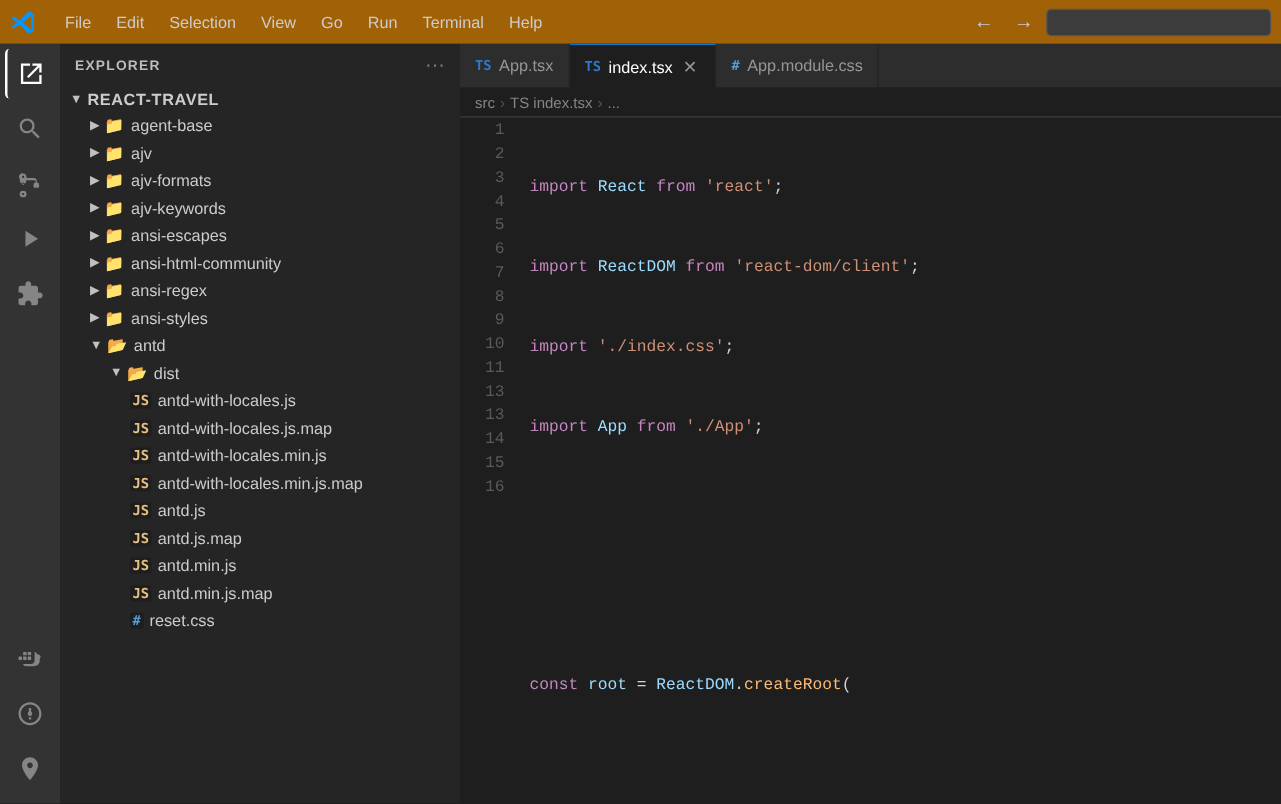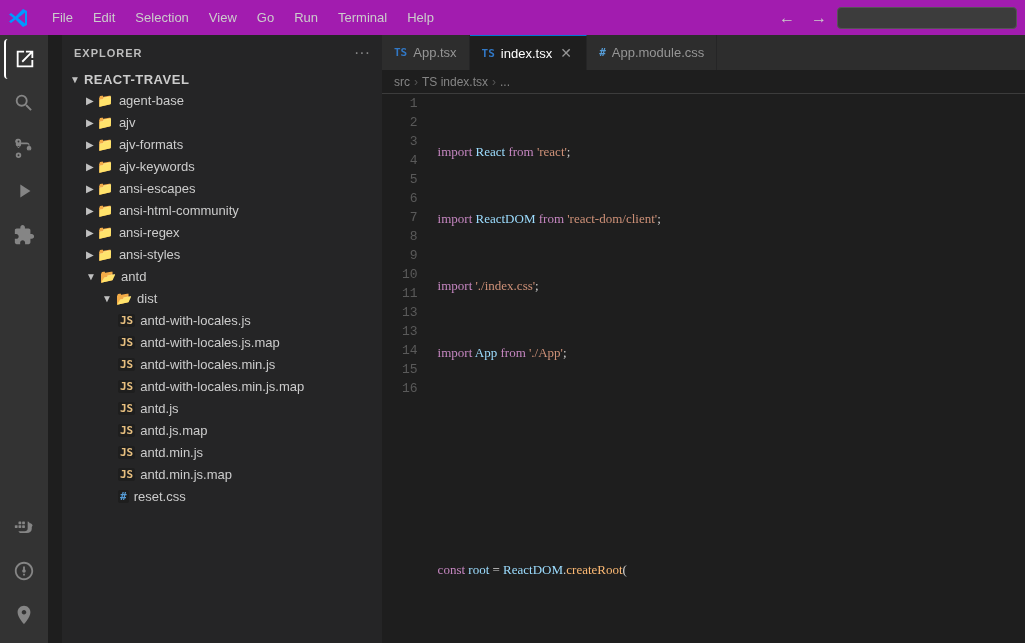--- a/index.html
+++ b/index.html
@@ -9,21 +9,21 @@
       color: #cccccc;
       width: 1025px;
       height: 643px;
       overflow: hidden;
       display: flex;
       flex-direction: column;
     }
 
     
     .titlebar {
-      background: #a21caf;
+      background: #a16207;
       height: 35px;
       display: flex;
       align-items: center;
       padding: 0 8px;
       gap: 16px;
       flex-shrink: 0;
     }
     .titlebar-menu {
       display: flex;
       gap: 4px;
@@ -98,21 +98,20 @@
     }
 
     
     .sidebar {
       width: 320px;
       background: #252526;
       display: flex;
       flex-direction: column;
       flex-shrink: 0;
       overflow: hidden;
-      margin-left: 14px;
     }
     .sidebar-header {
       display: flex;
       align-items: center;
       justify-content: space-between;
       padding: 8px 12px;
       height: 35px;
     }
     .sidebar-title {
       font-size: 11px;
@@ -248,21 +247,21 @@
       color: #5a5a5a;
       font-size: 13px;
       line-height: 19px;
       font-family: 'Consolas', 'Courier New', monospace;
       height: 19px;
       display: block;
     }
     .code-content {
       flex: 1;
       padding: 0 0 0 0;
-      font-family: Liberation Serif, serif;
+      font-family: Liberation Mono, monospace;
       font-size: 13px;
       white-space: pre;
     }
     .code-line {
       height: 19px;
       line-height: 19px;
       padding-left: 4px;
     }
 
     

